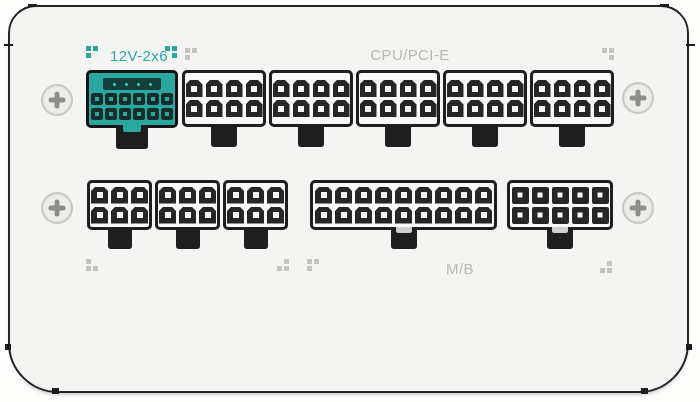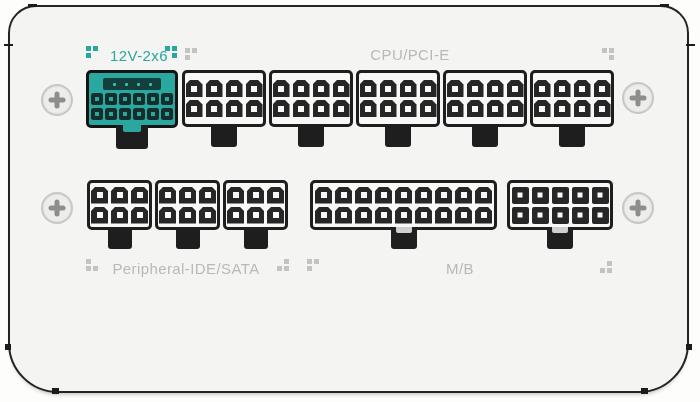--- a/index.html
+++ b/index.html
@@ -464,21 +464,20 @@
       <div class="tab">
         <span class="notch"></span>
       </div>
     </div>
 
   <div class="deco-dots" style="left: 86px; top: 259px; --dot-color: #c3c3c1;">
       <span style="left: 0px; top: 0px;"></span>
       <span style="left: 0px; top: 7px;"></span>
       <span style="left: 7px; top: 7px;"></span>
     </div>
-  <div class="lbl" style="left:186px;top:260px;">Peripheral-IDE/SATA</div>
   <div class="deco-dots" style="left: 277px; top: 259px; --dot-color: #c3c3c1;">
       <span style="left: 7px; top: 0px;"></span>
       <span style="left: 0px; top: 7px;"></span>
       <span style="left: 7px; top: 7px;"></span>
     </div>
   <div class="deco-dots" style="left: 307px; top: 259px; --dot-color: #c3c3c1;">
       <span style="left: 0px; top: 0px;"></span>
       <span style="left: 7px; top: 0px;"></span>
       <span style="left: 0px; top: 7px;"></span>
     </div>

